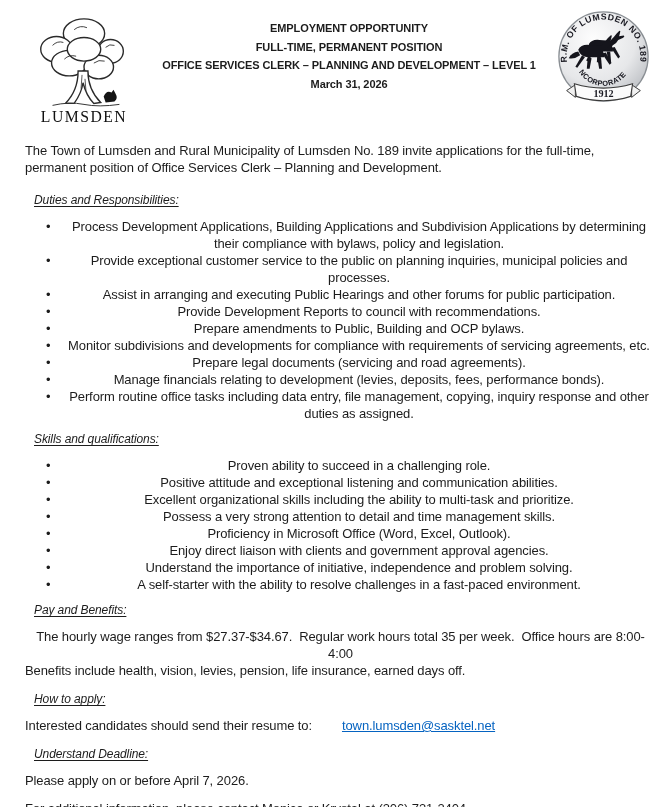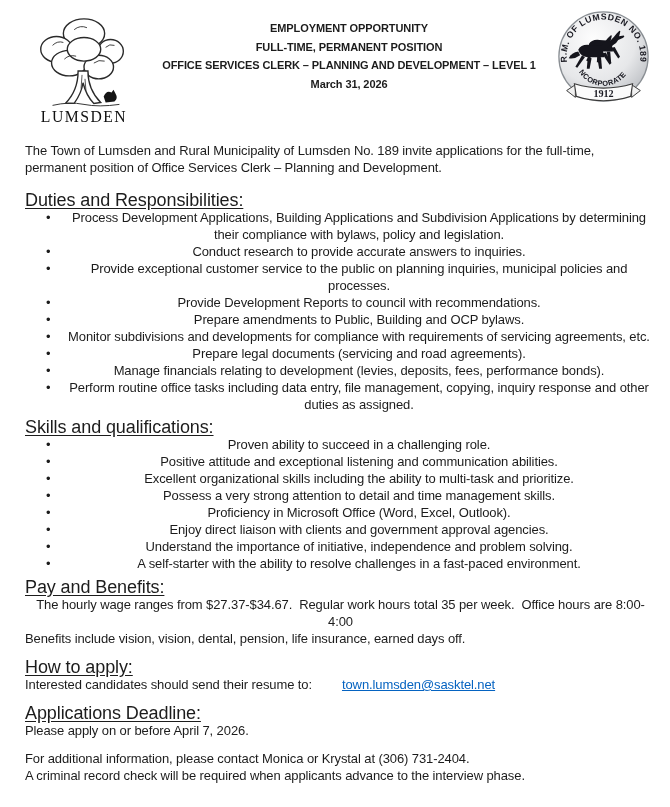--- a/index.html
+++ b/index.html
@@ -18,21 +18,21 @@
   }
   .header{display:flex;align-items:flex-start;}
   .logo-left{flex:0 0 auto;width:118px;}
   .logo-right{flex:0 0 auto;width:97px;margin-right:4px;}
   .titles{flex:1 1 auto;text-align:center;font-weight:bold;font-size:11px;line-height:18.5px;padding-top:9px;}
   .title-line{white-space:nowrap;}
 
   .para{margin:0;}
   .prewrap{white-space:pre-wrap;text-align:center;}
   .intro{margin-top:10px;}
-  .sec-h{margin:0;font-size:18px;font-weight:normal;text-decoration:underline;text-underline-offset:2px;}
+  .sec-h{margin:9px;font-size:12px;font-weight:normal;text-decoration:underline;text-underline-offset:2px;font-style:italic;}
   section{margin:0;}
   .sec-duties{margin-top:16px;}
   .sec-skills{margin-top:6px;}
   .sec-pay{margin-top:7px;}
   .sec-apply{margin-top:12px;}
   .sec-deadline{margin-top:12px;}
   .sec-footer{margin-top:11px;}
 
   ul.bullets{margin:0;padding:0;list-style:none;text-align:center;}
   ul.bullets li{position:relative;padding-left:37px;}
@@ -122,22 +122,22 @@
       </svg>
     </div>
   </header>
 
   <p class="para intro">The Town of Lumsden and Rural Municipality of Lumsden No. 189 invite applications for the full-time, permanent position of Office Services Clerk – Planning and Development.</p>
 
   <section class="sec-duties">
     <h2 class="sec-h">Duties and Responsibilities:</h2>
     <ul class="bullets">
       <li>Process Development Applications, Building Applications and Subdivision Applications by determining their compliance with bylaws, policy and legislation.</li>
-      <li>Conduct research to provide accurate answers to inquiries.</li>
       <li>Provide exceptional customer service to the public on planning inquiries, municipal policies and processes.</li>
+      <li>Assist in arranging and executing Public Hearings and other forums for public participation.</li>
       <li>Provide Development Reports to council with recommendations.</li>
       <li>Prepare amendments to Public, Building and OCP bylaws.</li>
       <li>Monitor subdivisions and developments for compliance with requirements of servicing agreements, etc.</li>
       <li>Prepare legal documents (servicing and road agreements).</li>
       <li>Manage financials relating to development (levies, deposits, fees, performance bonds).</li>
       <li>Perform routine office tasks including data entry, file management, copying, inquiry response and other duties as assigned.</li>
     </ul>
   </section>
 
   <section class="sec-skills">
@@ -150,32 +150,32 @@
       <li>Proficiency in Microsoft Office (Word, Excel, Outlook).</li>
       <li>Enjoy direct liaison with clients and government approval agencies.</li>
       <li>Understand the importance of initiative, independence and problem solving.</li>
       <li>A self-starter with the ability to resolve challenges in a fast-paced environment.</li>
     </ul>
   </section>
 
   <section class="sec-pay">
     <h2 class="sec-h">Pay and Benefits:</h2>
     <p class="para prewrap">The hourly wage ranges from $27.37-$34.67.  Regular work hours total 35 per week.  Office hours are 8:00-4:00</p>
-    <p class="para">Benefits include vision, vision, dental, pension, life insurance, earned days off.</p>
+    <p class="para">Benefits include health, vision, levies, pension, life insurance, earned days off.</p>
   </section>
 
   <section class="sec-apply">
     <h2 class="sec-h">How to apply:</h2>
     <p class="para">
       <span>Interested candidates should send their resume to:</span><a href="#" class="email" style="color: rgb(5, 99, 193);">town.lumsden@sasktel.net</a>
     </p>
   </section>
 
   <section class="sec-deadline">
-    <h2 class="sec-h">Applications Deadline:</h2>
+    <h2 class="sec-h">Understand Deadline:</h2>
     <p class="para">Please apply on or before April 7, 2026.</p>
   </section>
 
   <section class="sec-footer">
     <p class="para">For additional information, please contact Monica or Krystal at (306) 731-2404.</p>
     <p class="para">A criminal record check will be required when applicants advance to the interview phase.</p>
 
   </section>
 
 </div>

